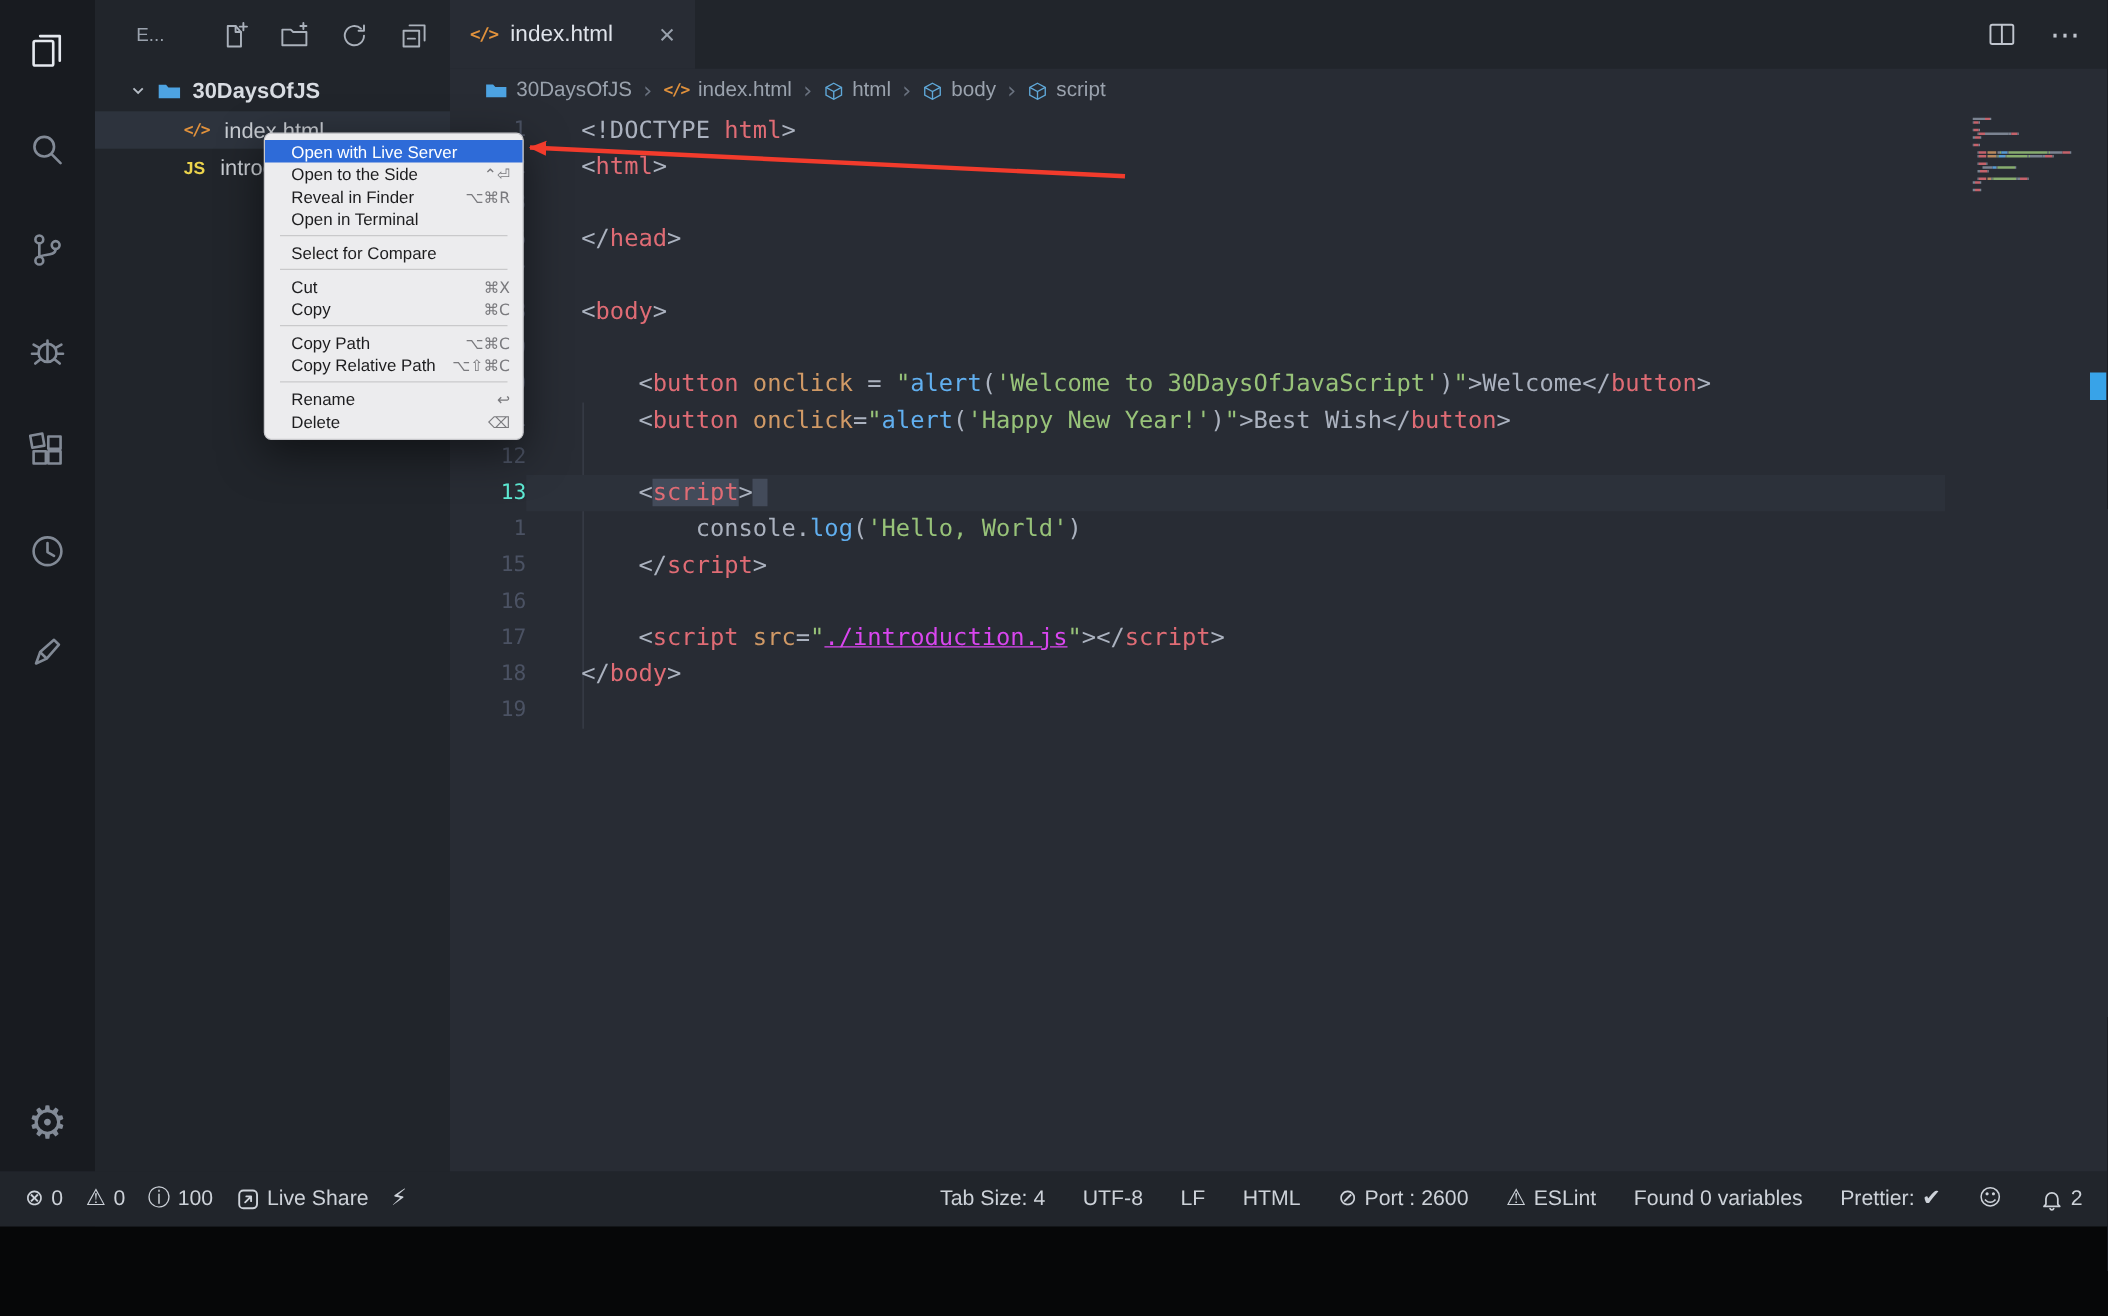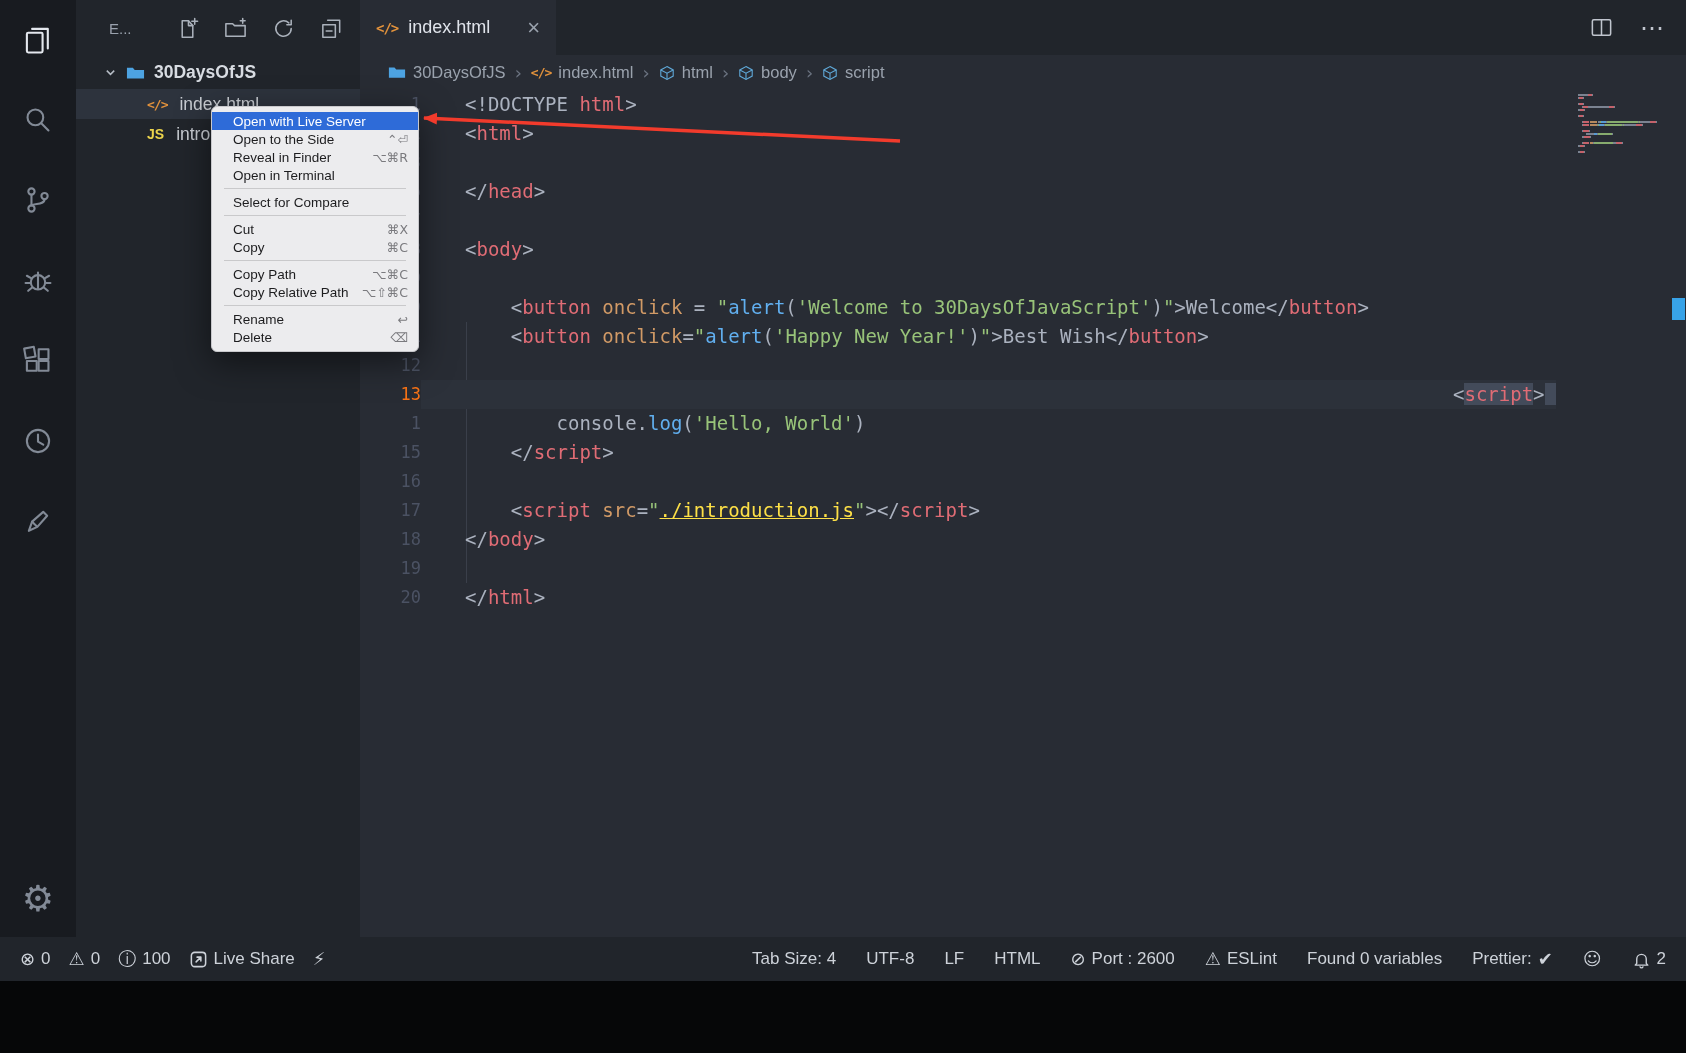--- a/index.html
+++ b/index.html
@@ -34,24 +34,24 @@
   .more{font-family:"DejaVu Sans",sans-serif;font-size:24px;}
   .breadcrumbs{height:35px;display:flex;align-items:center;gap:9px;padding-left:28px;color:#9aa2ad;font-size:16.5px;}
   .bc-item{display:flex;align-items:center;gap:7px;cursor:pointer;}
   .bc-sep{color:#6b7380;font-family:"DejaVu Sans",sans-serif;font-size:18px;}
 
   .indent-guide{position:absolute;left:106px;top:322px;width:1px;height:261px;background:#3a3f4a;}
   .code{position:absolute;top:90px;left:0;right:0;}
   .line{height:29px;display:flex;font-family:"DejaVu Sans Mono",monospace;font-size:19px;line-height:29px;white-space:pre;}
   .ln{width:61px;text-align:right;color:#4b5263;font-size:17px;flex:none;}
   .lt{flex:1;padding-left:44px;margin-right:130px;}
-  .line.active .lt{background:#2c313a;text-align:right;}
-  .line.active .ln{color:#f97316;}
+  .line.active .lt{background:#2c313a;}
+  .line.active .ln{color:#5eead4;}
   .p{color:#abb2bf;} .tag{color:#e06c75;} .attr{color:#d19a66;} .str{color:#98c379;}
-  .fn{color:#61afef;} .link{color:#fde047;text-decoration:underline;}
+  .fn{color:#61afef;} .link{color:#d946ef;text-decoration:underline;}
   .hl{background:#434b5a;}
 
   .minimap{position:absolute;top:94px;right:16px;width:92px;overflow:hidden;opacity:.85;}
   .mm-row{height:3px;display:flex;}
   .mm-row i{display:block;height:2px;flex:none;}
   .mc-p{background:#8a93a2;} .mc-tag{background:#e06c75;} .mc-attr{background:#d19a66;}
   .mc-str{background:#98c379;} .mc-fn{background:#61afef;} .mc-link{background:#98c379;}
   .ruler-marker{position:absolute;right:1px;top:298px;width:13px;height:22px;background:#38a3e8;}
 
   
@@ -252,21 +252,20 @@
         <div class="line"><span class="ln">10</span><span class="lt"><span class="p">    &lt;</span><span class="tag">button</span><span class="p"> </span><span class="attr">onclick</span><span class="p"> = </span><span class="str">"</span><span class="fn">alert</span><span class="p">(</span><span class="str">'Welcome to 30DaysOfJavaScript'</span><span class="p">)</span><span class="str">"</span><span class="p">&gt;Welcome</span><span class="p">&lt;/</span><span class="tag">button</span><span class="p">&gt;</span></span></div>
         <div class="line"><span class="ln">11</span><span class="lt"><span class="p">    &lt;</span><span class="tag">button</span><span class="p"> </span><span class="attr">onclick</span><span class="p">=</span><span class="str">"</span><span class="fn">alert</span><span class="p">(</span><span class="str">'Happy New Year!'</span><span class="p">)</span><span class="str">"</span><span class="p">&gt;Best Wish</span><span class="p">&lt;/</span><span class="tag">button</span><span class="p">&gt;</span></span></div>
         <div class="line"><span class="ln">12</span><span class="lt"></span></div>
         <div class="line active"><span class="ln">13</span><span class="lt"><span class="p">    &lt;</span><span class="tag hl">script</span><span class="p">&gt;</span><span class="hl"> </span></span></div>
         <div class="line"><span class="ln">1</span><span class="lt"><span class="p">        console.</span><span class="fn">log</span><span class="p">(</span><span class="str">'Hello, World'</span><span class="p">)</span></span></div>
         <div class="line"><span class="ln">15</span><span class="lt"><span class="p">    &lt;/</span><span class="tag">script</span><span class="p">&gt;</span></span></div>
         <div class="line"><span class="ln">16</span><span class="lt"></span></div>
         <div class="line"><span class="ln">17</span><span class="lt"><span class="p">    &lt;</span><span class="tag">script</span><span class="p"> </span><span class="attr">src</span><span class="p">=</span><span class="str">"</span><span class="link">./introduction.js</span><span class="str">"</span><span class="p">&gt;</span><span class="p">&lt;/</span><span class="tag">script</span><span class="p">&gt;</span></span></div>
         <div class="line"><span class="ln">18</span><span class="lt"><span class="p">&lt;/</span><span class="tag">body</span><span class="p">&gt;</span></span></div>
         <div class="line"><span class="ln">19</span><span class="lt"></span></div>
-        <div class="line"><span class="ln">20</span><span class="lt"><span class="p">&lt;/</span><span class="tag">html</span><span class="p">&gt;</span></span></div>
       </div>
     <div class="minimap">
         <div class="mm-row">
           <i class="mc-p" style="width:10px"></i>
           <i class="mc-tag" style="width:4px"></i>
           <i class="mc-p" style="width:1px"></i>
         </div>
         <div class="mm-row">
           <i class="mc-p" style="width:1px"></i>
           <i class="mc-tag" style="width:4px"></i>

